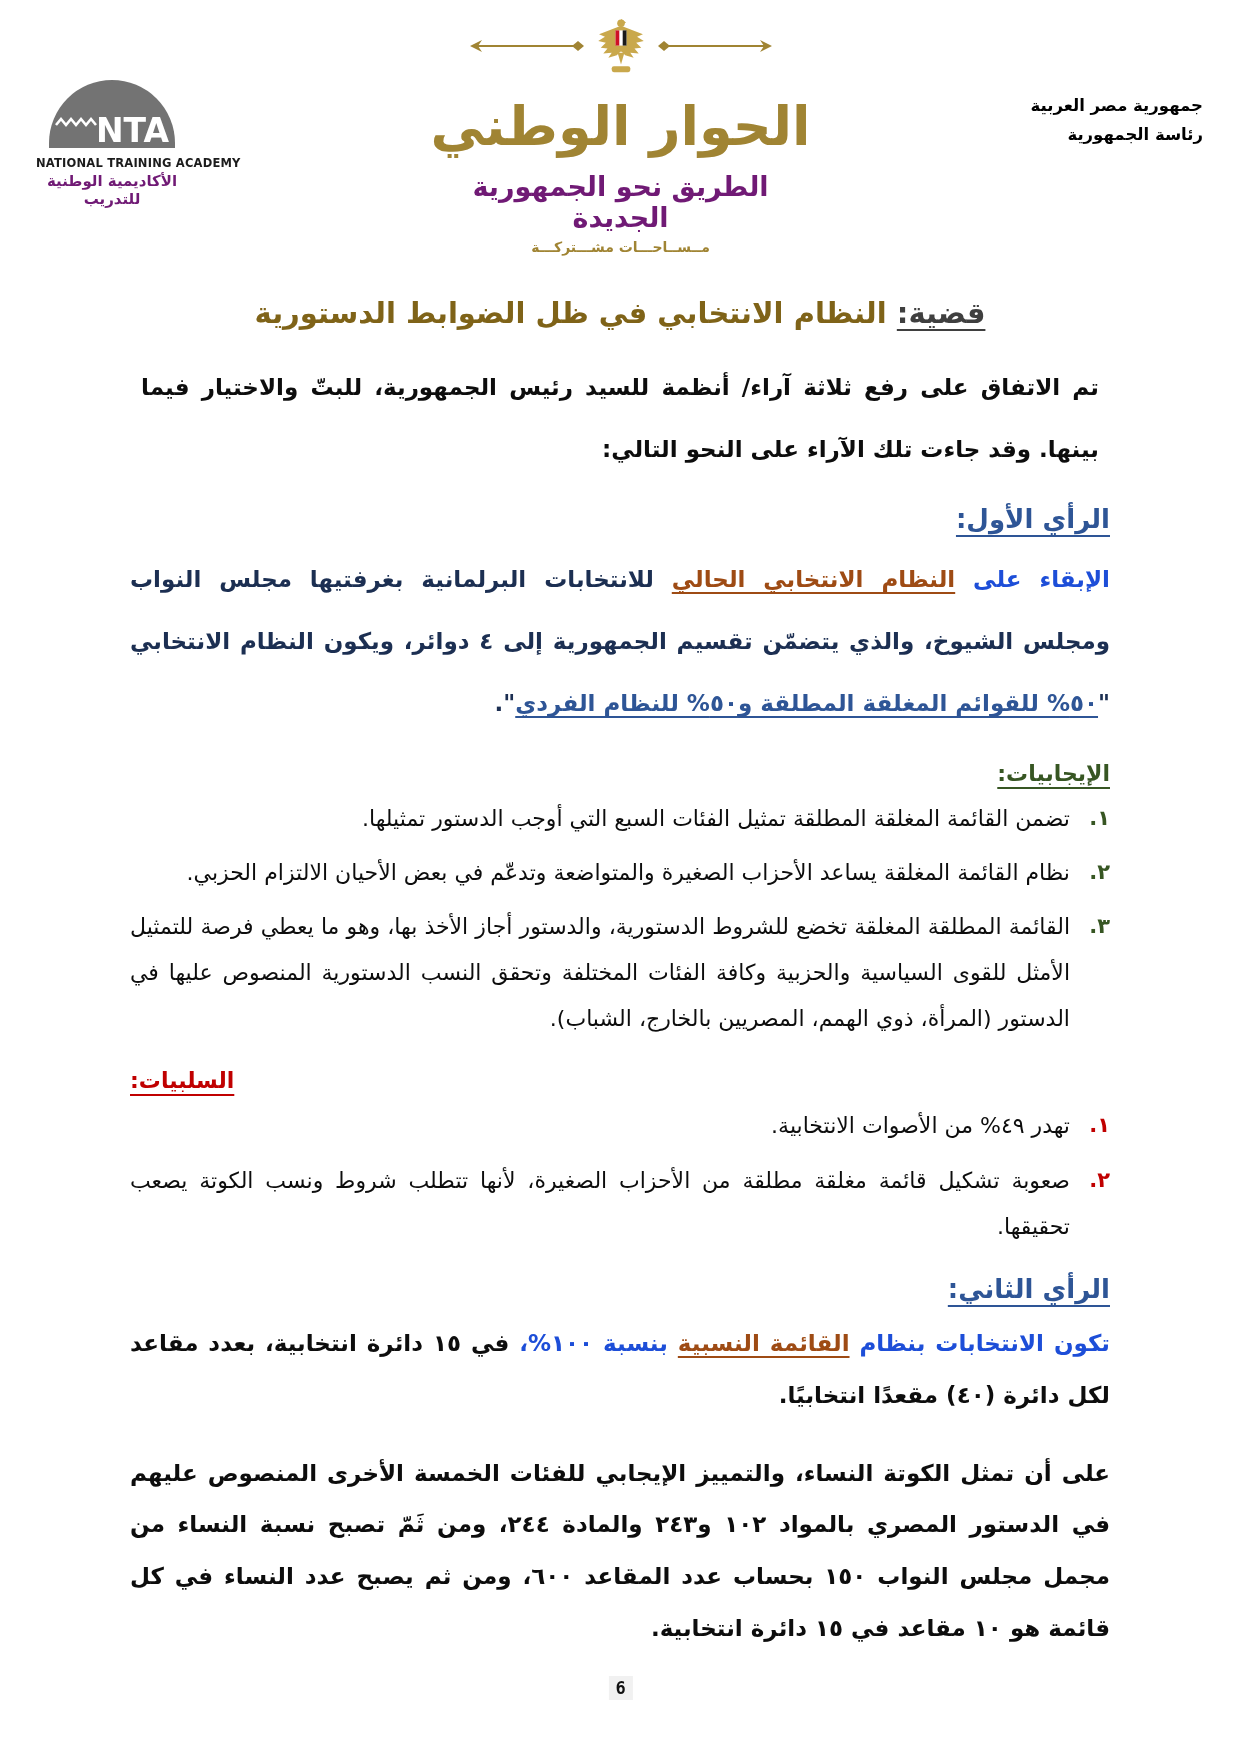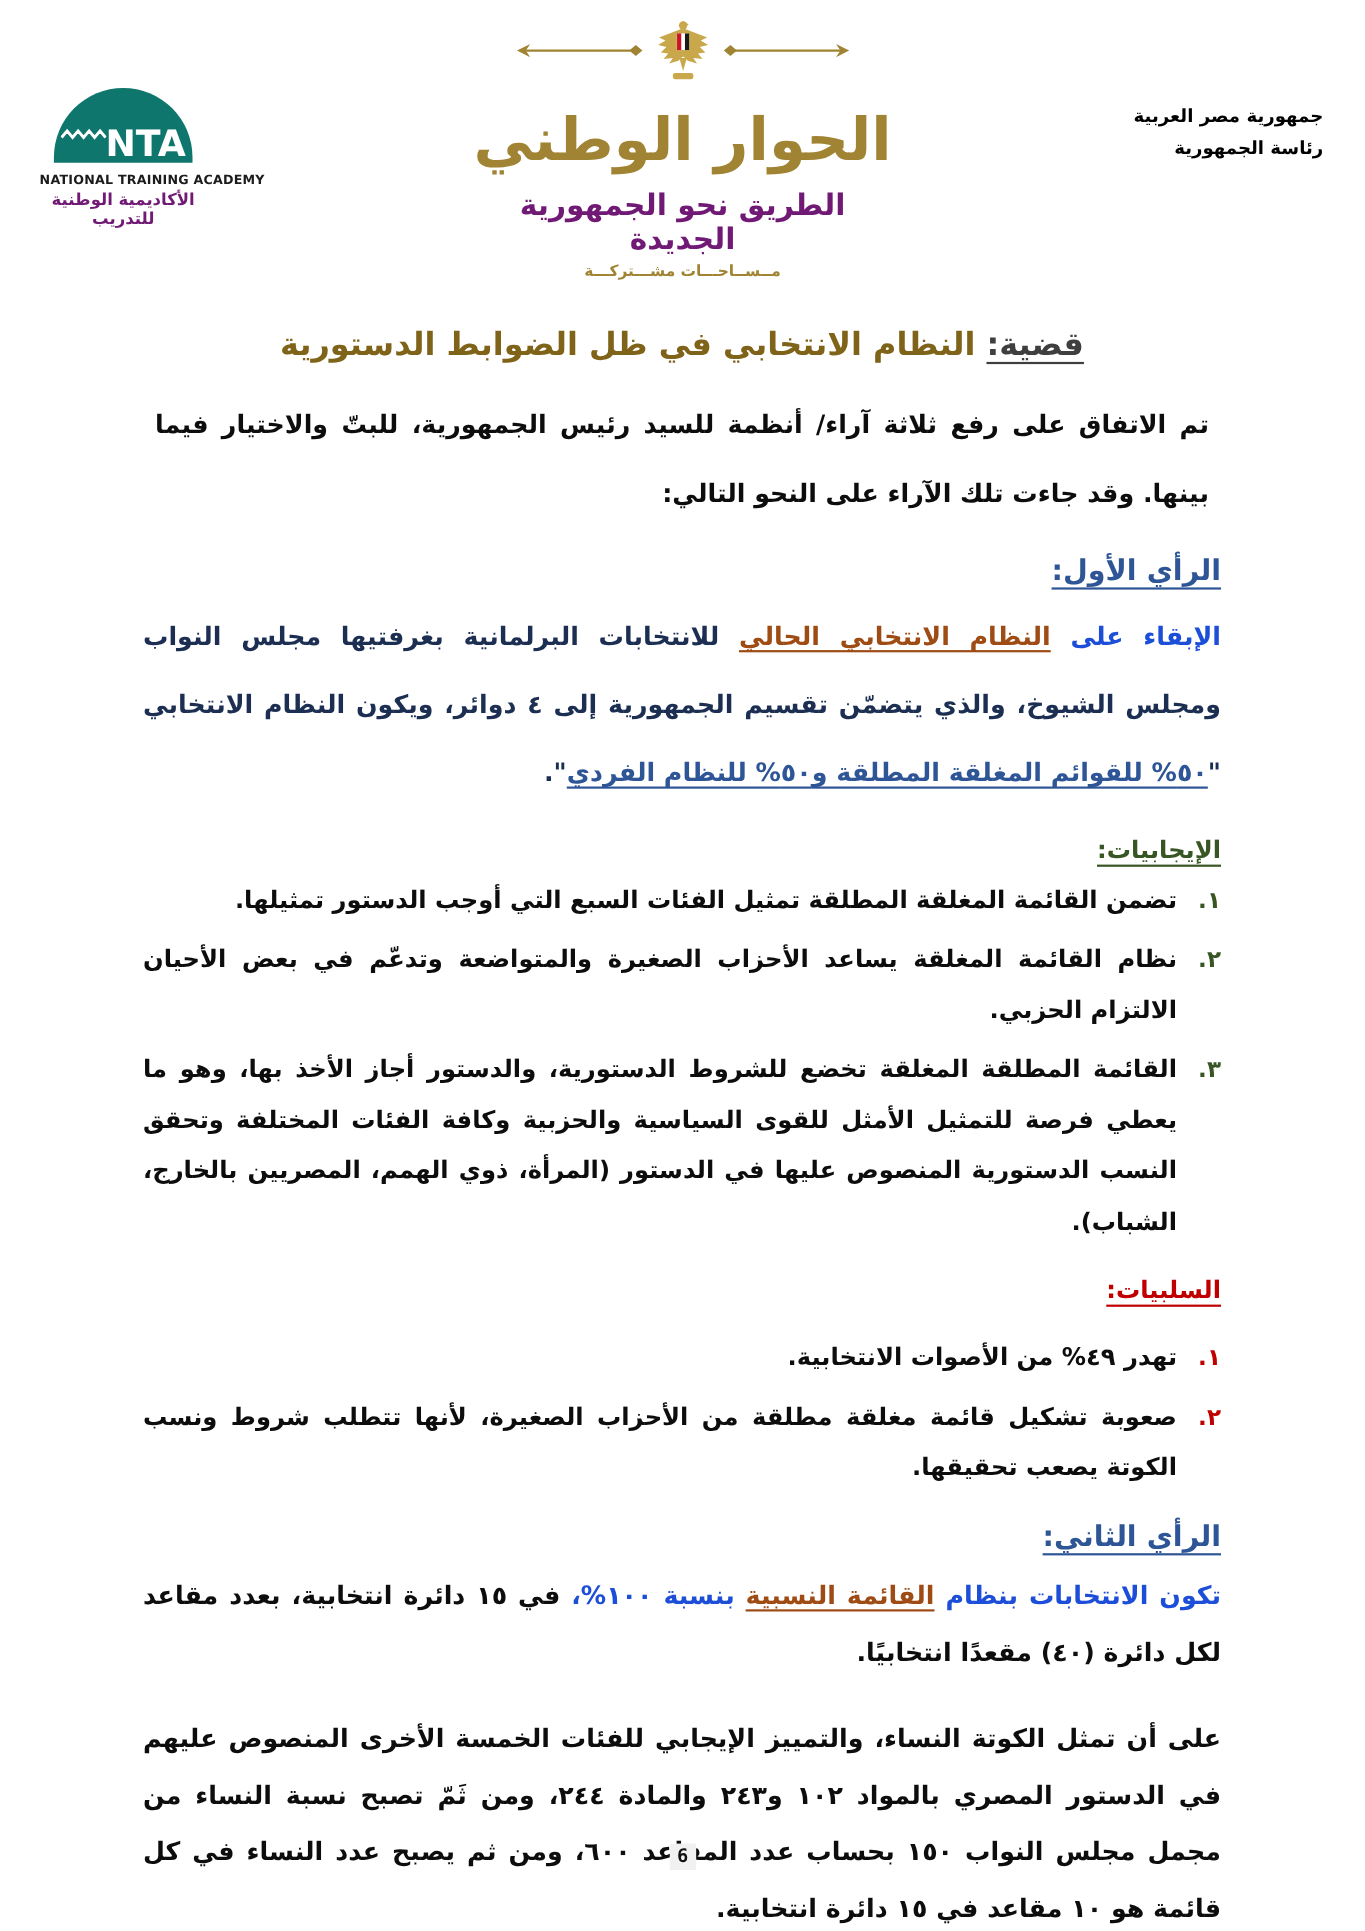--- a/index.html
+++ b/index.html
@@ -5,21 +5,21 @@
   html,body{margin:0;padding:0;}
   body{
     width:1241px;height:1755px;background:#ffffff;position:relative;
     font-family:"DejaVu Sans", sans-serif;color:#0d0d0d;overflow:hidden;
   }
   .page{position:absolute;inset:0;}
 
   
   .hdr{position:absolute;top:0;left:0;right:0;height:285px;}
   .nta{position:absolute;left:36px;top:80px;width:152px;text-align:center;}
-  .nta-dome{position:relative;width:126px;height:68px;margin:0 auto;background:#0f766e;border-radius:70px 70px 0 0;}
+  .nta-dome{position:relative;width:126px;height:68px;margin:0 auto;background:#737373;border-radius:70px 70px 0 0;}
   .nta-zigzag{position:absolute;left:6px;top:36px;}
   .nta-acronym{position:absolute;right:6px;bottom:-2px;color:#ffffff;font-weight:800;font-size:33px;letter-spacing:0px;font-family:"DejaVu Sans", sans-serif;}
   .nta-en{margin-top:8px;font-size:11.5px;font-weight:700;color:#1c1c1c;letter-spacing:.2px;white-space:nowrap;}
   .nta-ar{margin-top:2px;font-size:15px;font-weight:700;color:#701a75;direction:rtl;}
   .clogo{position:absolute;left:50%;top:6px;transform:translateX(-50%);width:400px;text-align:center;}
   .emblem-row{display:flex;align-items:center;justify-content:center;gap:6px;height:80px;}
   .callig{font-size:54px;line-height:1.5;font-weight:700;color:#A08433;white-space:nowrap;direction:rtl;}
   .tag1{margin-top:4px;font-size:27px;font-weight:700;color:#701a75;direction:rtl;}
   .tag2{margin-top:6px;font-size:14px;font-weight:600;color:#A08433;letter-spacing:2px;direction:rtl;}
   .gov{position:absolute;right:38px;top:92px;text-align:right;direction:rtl;font-weight:700;font-size:16.5px;line-height:1.75;color:#000;}
@@ -29,27 +29,27 @@
   .title{text-align:center;font-size:29px;font-weight:800;line-height:1.45;margin:0 0 22px 0;}
   .title .lbl{color:#3f3f3f;text-decoration:underline;text-underline-offset:6px;text-decoration-thickness:2px;}
   .title .ttl{color:#7F6318;}
   .p-intro{font-size:23px;font-weight:700;line-height:2.7;color:#0d0d0d;margin:11px;}
   .h-op{font-size:26px;font-weight:800;color:#2E5596;text-decoration:underline;text-underline-offset:7px;text-decoration-thickness:2px;text-align:right;margin:24px 0 6px 0;}
   .p-op1{font-size:23px;font-weight:700;line-height:2.7;color:#1C2F52;margin:14px 0 0 0;}
   .lead{color:#1d4ed8;}
   .lead-u{color:#9E4B14;text-decoration:underline;text-underline-offset:5px;}
   .q-link{color:#2E5596;text-decoration:underline;text-underline-offset:5px;}
   .h-pros{font-size:22px;font-weight:800;color:#375623;text-decoration:underline;text-underline-offset:6px;text-align:right;margin:26px 0 10px 0;}
-  .h-cons{font-size:22px;font-weight:800;color:#C00000;text-decoration:underline;text-underline-offset:6px;text-align:right;margin:26px 0 26px 0;}
+  .h-cons{font-size:22px;font-weight:800;color:#C00000;text-decoration:underline;text-underline-offset:6px;text-align:left;margin:26px 0 10px 0;}
   .olist{margin:10px 0 0 0;}
   .li-row{display:flex;gap:12px;margin:0 0 8px 0;}
   .li-num{flex:0 0 auto;min-width:28px;font-size:21px;font-weight:800;line-height:2.1;}
   .num-g{color:#375623;}
   .num-r{color:#C00000;}
-  .li-text{font-size:22px;font-weight:700;line-height:2.1;color:#0d0d0d;text-align:justify;}
+  .li-text{font-size:22px;font-weight:400;line-height:2.1;color:#0d0d0d;text-align:justify;}
   .p-op2{font-size:23px;font-weight:700;line-height:2.25;color:#0d0d0d;margin:14px 0 0 0;}
   .p-op2 + .p-op2{margin-top:26px;}
 
   
   .pg{position:absolute;left:50%;transform:translateX(-50%);top:1676px;background:#f1f1f1;padding:2px 7px;font-size:17px;font-weight:700;color:#111;font-family:"DejaVu Sans Mono", monospace;}
 </style>
 </head>
 <body>
 
 <div class="page">

